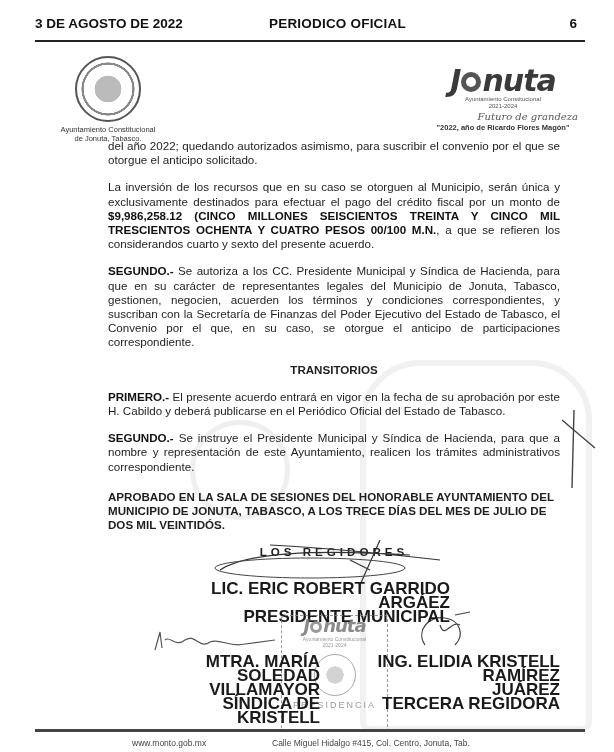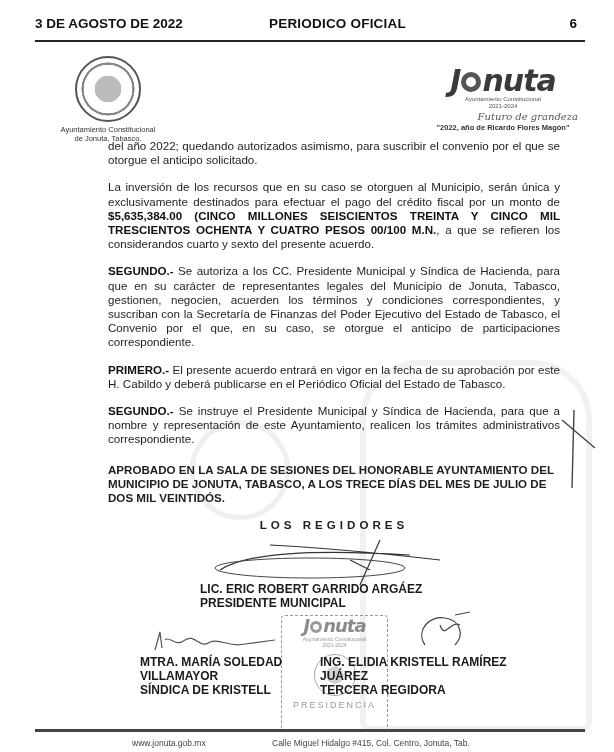--- a/index.html
+++ b/index.html
@@ -31,22 +31,22 @@
     .lr-motto { font-size: 7.5px; color: #333; font-weight: bold; line-height: 10px; }
 
     .body { position: absolute; left: 108px; top: 139px; width: 452px;
       font-size: 11.6px; line-height: 14.2px; color: #1e1e1e; text-align: justify; }
     .body p { margin: 0 0 13px 0; }
     .body b { color: #111; }
     .center { text-align: center; }
     .caps-bold { font-weight: bold; text-align: left; }
     .regidores { font-weight: bold; letter-spacing: 4px; text-align: center; font-size: 11.6px; }
 
-    .sig-block { position: absolute; font-weight: bold; font-size: 12px; line-height: 14px;
-      text-align: left; color: #1a1a1a; }
+    .sig-block { position: absolute; font-weight: bold; font-size: 17px; line-height: 14px;
+      text-align: right; color: #1a1a1a; }
     .sig-pres { left: 200px; top: 582px; width: 250px; }
     .sig-sind { left: 140px; top: 655px; width: 180px; }
     .sig-terc { left: 320px; top: 655px; width: 240px; }
 
     .stamp { position: absolute; left: 281px; top: 615px; width: 105px; height: 115px;
       border: 1px dashed #888; border-radius: 4px; text-align: center; opacity: 0.85; }
     .stamp .jonuta { font-size: 18px; line-height: 20px; color: #777; }
     .stamp .jonuta .o { width: 12px; height: 12px; border-width: 3px; border-color: #888; }
     .stamp .st-sub { font-size: 5px; color: #888; line-height: 6px; }
     .stamp .st-seal { width: 40px; height: 40px; margin: 6px auto 4px; border-radius: 50%;
@@ -92,22 +92,23 @@
   <div class="logo-right">
     <div class="jonuta">J<span class="o"></span>nuta</div>
     <div class="lr-sub">Ayuntamiento Constitucional</div>
     <div class="lr-sub">2021-2024</div>
     <div class="lr-script">Futuro de grandeza</div>
     <div class="lr-motto">"2022, año de Ricardo Flores Magón"</div>
   </div>
 
   <div class="body">
     <p>del año 2022; quedando autorizados asimismo, para suscribir el convenio por el que se otorgue el anticipo solicitado.</p>
-    <p><span>La inversión de los recursos que en su caso se otorguen al Municipio, serán única y exclusivamente destinados para efectuar el pago del crédito fiscal por un monto de </span><b>$5,635,384.00 (CINCO MILLONES SEISCIENTOS TREINTA Y CINCO MIL TRESCIENTOS OCHENTA Y CUATRO PESOS 00/100 M.N.</b><span>, a que se refieren los considerandos cuarto y sexto del presente acuerdo.</span></p>
+    <p><span>La inversión de los recursos que en su caso se otorguen al Municipio, serán única y exclusivamente destinados para efectuar el pago del crédito fiscal por un monto de </span><b>$9,986,258.12 (CINCO MILLONES SEISCIENTOS TREINTA Y CINCO MIL TRESCIENTOS OCHENTA Y CUATRO PESOS 00/100 M.N.</b><span>, a que se refieren los considerandos cuarto y sexto del presente acuerdo.</span></p>
     <p><b>SEGUNDO.-</b><span> Se autoriza a los CC. Presidente Municipal y Síndica de Hacienda, para que en su carácter de representantes legales del Municipio de Jonuta, Tabasco, gestionen, negocien, acuerden los términos y condiciones correspondientes, y suscriban con la Secretaría de Finanzas del Poder Ejecutivo del Estado de Tabasco, el Convenio por el que, en su caso, se otorgue el anticipo de participaciones correspondiente.</span></p>
+    <p class="center" style="font-weight:bold;">TRANSITORIOS</p>
     <p><b>PRIMERO.-</b><span>  El presente acuerdo entrará en vigor en la fecha de su aprobación por este H. Cabildo y deberá publicarse en el Periódico Oficial del  Estado de Tabasco.</span></p>
     <p><b>SEGUNDO.-</b><span> Se instruye el Presidente Municipal y Síndica de Hacienda, para que a nombre y representación de este Ayuntamiento, realicen los trámites administrativos correspondiente.</span></p>
     <p class="caps-bold" style="margin-top:16px;">APROBADO EN LA SALA DE SESIONES DEL HONORABLE AYUNTAMIENTO DEL MUNICIPIO DE JONUTA, TABASCO, A LOS TRECE DÍAS DEL MES DE JULIO DE DOS MIL VEINTIDÓS.</p>
     <p class="regidores">LOS REGIDORES</p>
   </div>
 
   <svg class="signature" style="left:210px;top:540px;" width="250" height="50" viewBox="0 0 250 50">
     <path d="M10 30 C 40 10, 120 10, 200 15 M 60 5 C 120 8, 160 12, 230 20 M 170 0 L 150 45 M 140 20 L 160 30" stroke="#333" stroke-width="1.2" fill="none"></path>
     <ellipse cx="100" cy="28" rx="95" ry="10" stroke="#444" stroke-width="1" fill="none"></ellipse>
   </svg>
@@ -141,16 +142,16 @@
   </div>
 
   <div class="sig-block sig-terc">
     <div>ING. ELIDIA KRISTELL RAMÍREZ</div>
     <div>JUÁREZ</div>
     <div>TERCERA REGIDORA</div>
   </div>
 
   <div class="rule-bottom"></div>
   <div class="footer">
-    <span class="web">www.jonuta.gob.mx</span>
+    <span class="web">www.monto.gob.mx</span>
     <span class="addr">Calle Miguel Hidalgo #415, Col. Centro, Jonuta, Tab.</span>
   </div>
 </div>
 
 </body></html>

